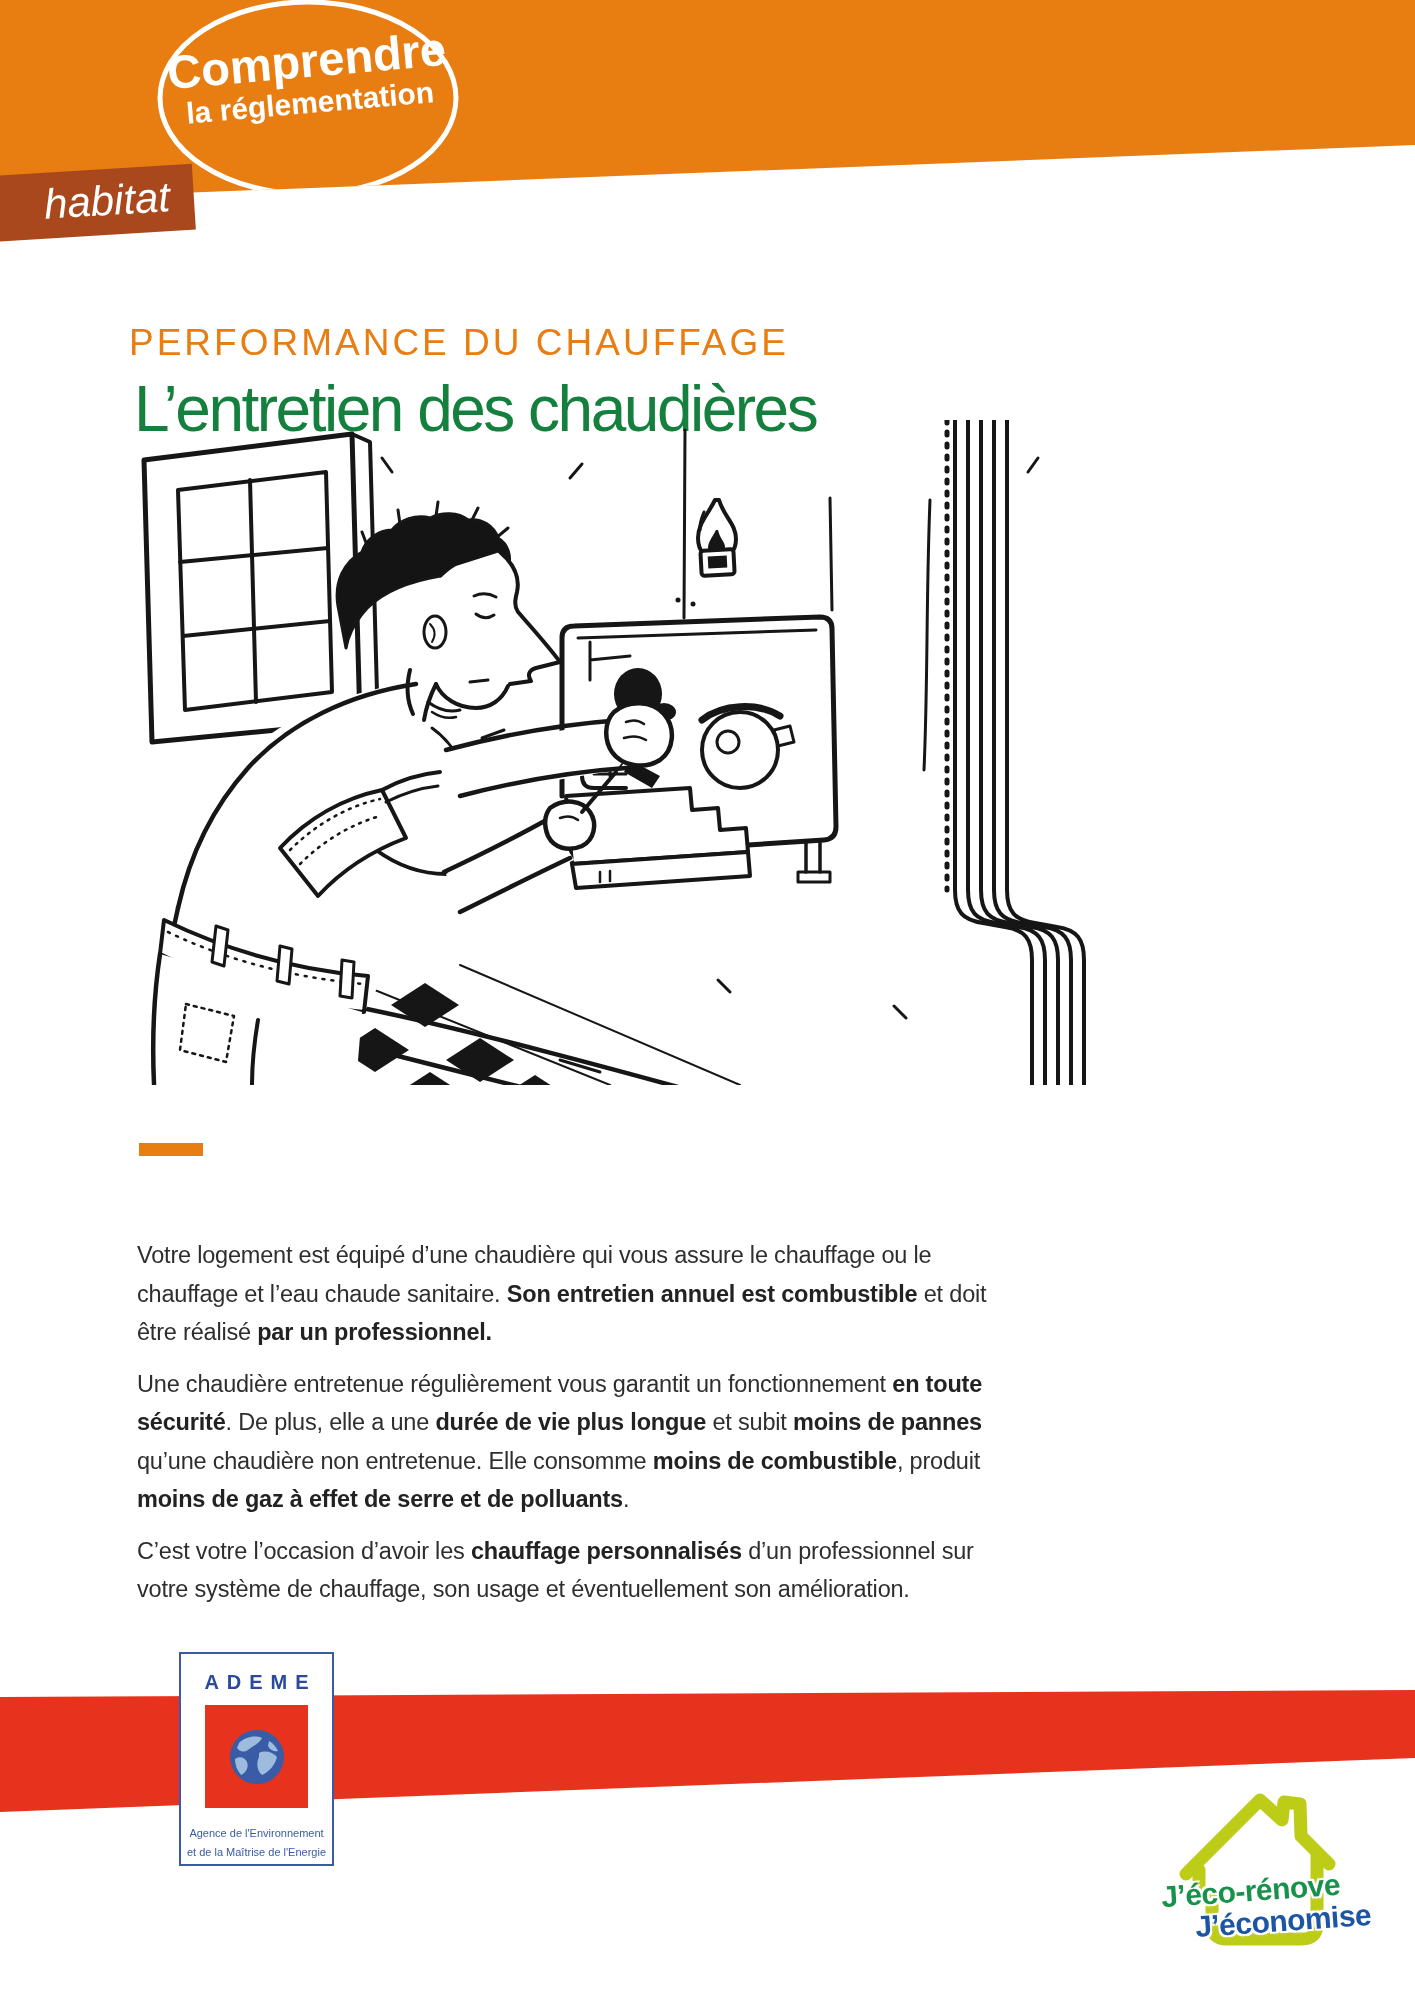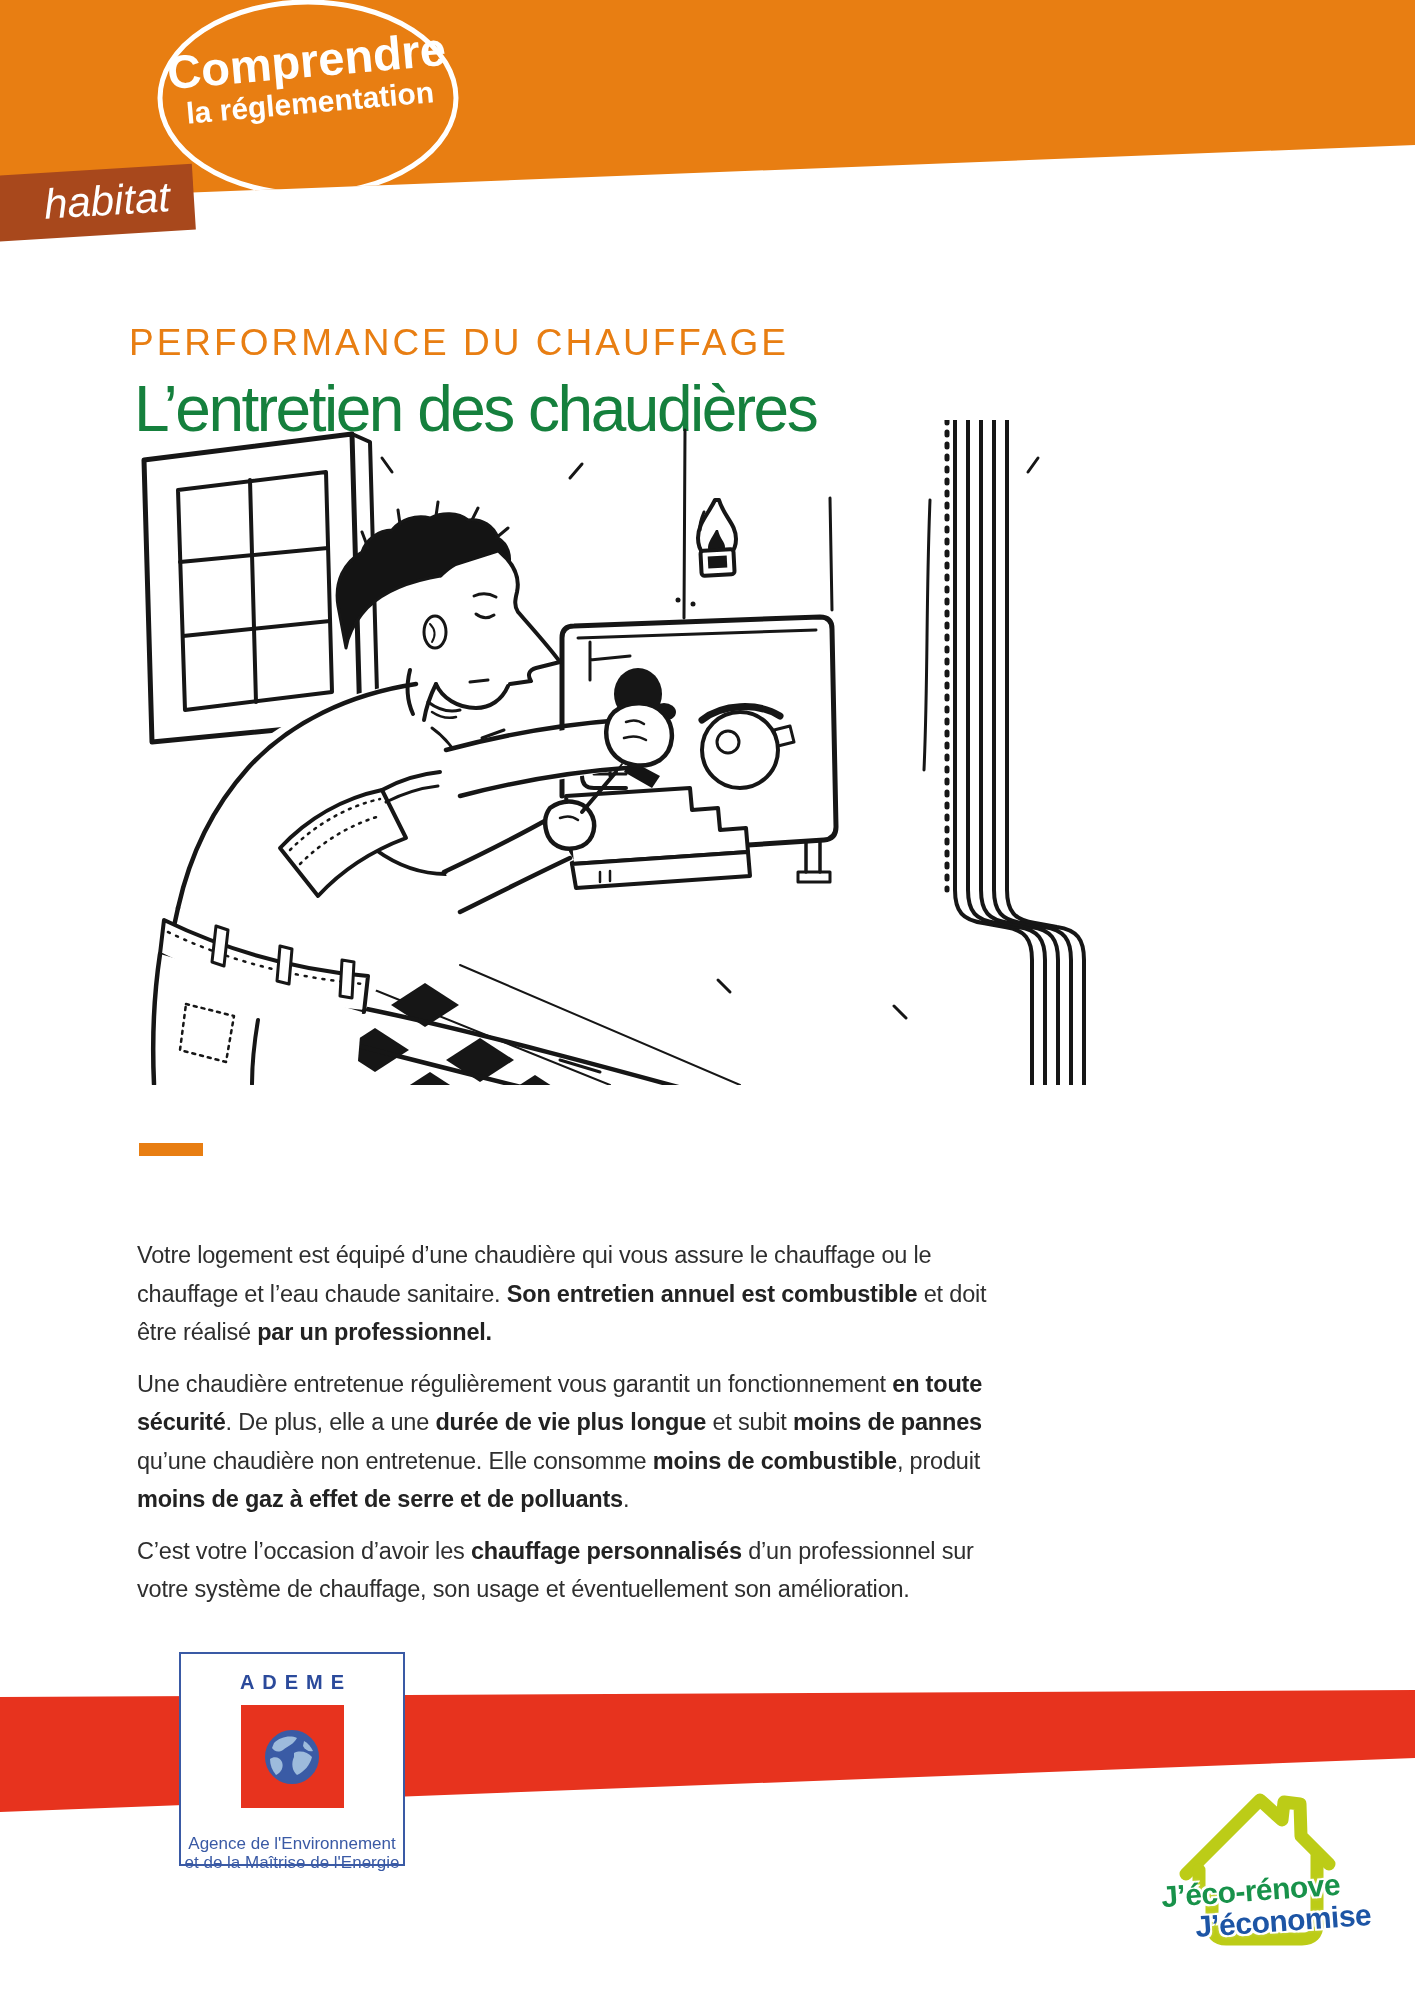--- a/index.html
+++ b/index.html
@@ -35,29 +35,29 @@
                 background:var(--orange,#E87E12);}
   .section-heading{position:absolute;left:137px;top:1172px;color:#111;
                    font-size:31px;font-weight:700;letter-spacing:0.2px;}
   .bodycopy{position:absolute;left:137px;top:1236px;width:860px;color:#2e2e2e;
             font-size:23.5px;line-height:38.5px;letter-spacing:-0.2px;}
   .bodycopy p{margin:0 0 13px 0;}
   .b{font-weight:700;color:#222;}
 
   
   .footer-band{position:absolute;left:0;top:1688px;}
-  .ademe{position:absolute;left:179px;top:1652px;width:226px;height:214px;
+  .ademe{position:absolute;left:179px;top:1652px;width:155px;height:214px;
          background:#fff;border:2px solid var(--ademe_text_blue,#3A5AA5);
          box-sizing:border-box;text-align:center;}
   .ademe-word{margin-top:17px;color:var(--ademe_blue,#2B4A9B);font-size:20px;
               font-weight:700;letter-spacing:8px;padding-left:8px;}
   .ademe-square{width:103px;height:103px;background:var(--red,#E7331E);
                 margin:11px auto 0 auto;display:flex;align-items:center;justify-content:center;}
-  .ademe-tagline{margin-top:26px;color:var(--ademe_text_blue,#3A5AA5);
-                 font-size:17px;line-height:19px;}
+  .ademe-tagline{margin-top:16px;color:var(--ademe_text_blue,#3A5AA5);
+                 font-size:11px;line-height:19px;}
 
   .eco{position:absolute;left:1155px;top:1780px;width:230px;height:185px;}
   .eco-house{position:absolute;left:23px;top:6px;}
   .eco-text{position:absolute;font-weight:700;font-size:30px;letter-spacing:-0.5px;
             transform:rotate(-4deg);white-space:nowrap;
             text-shadow:-2px -2px 0 #fff,2px -2px 0 #fff,-2px 2px 0 #fff,2px 2px 0 #fff,0 0 5px #fff;}
   .eco-line1{left:6px;top:94px;color:var(--eco_green_text,#18924A);}
   .eco-line2{left:40px;top:124px;color:var(--eco_blue_text,#1D55A5);}
 </style>
 </head>

